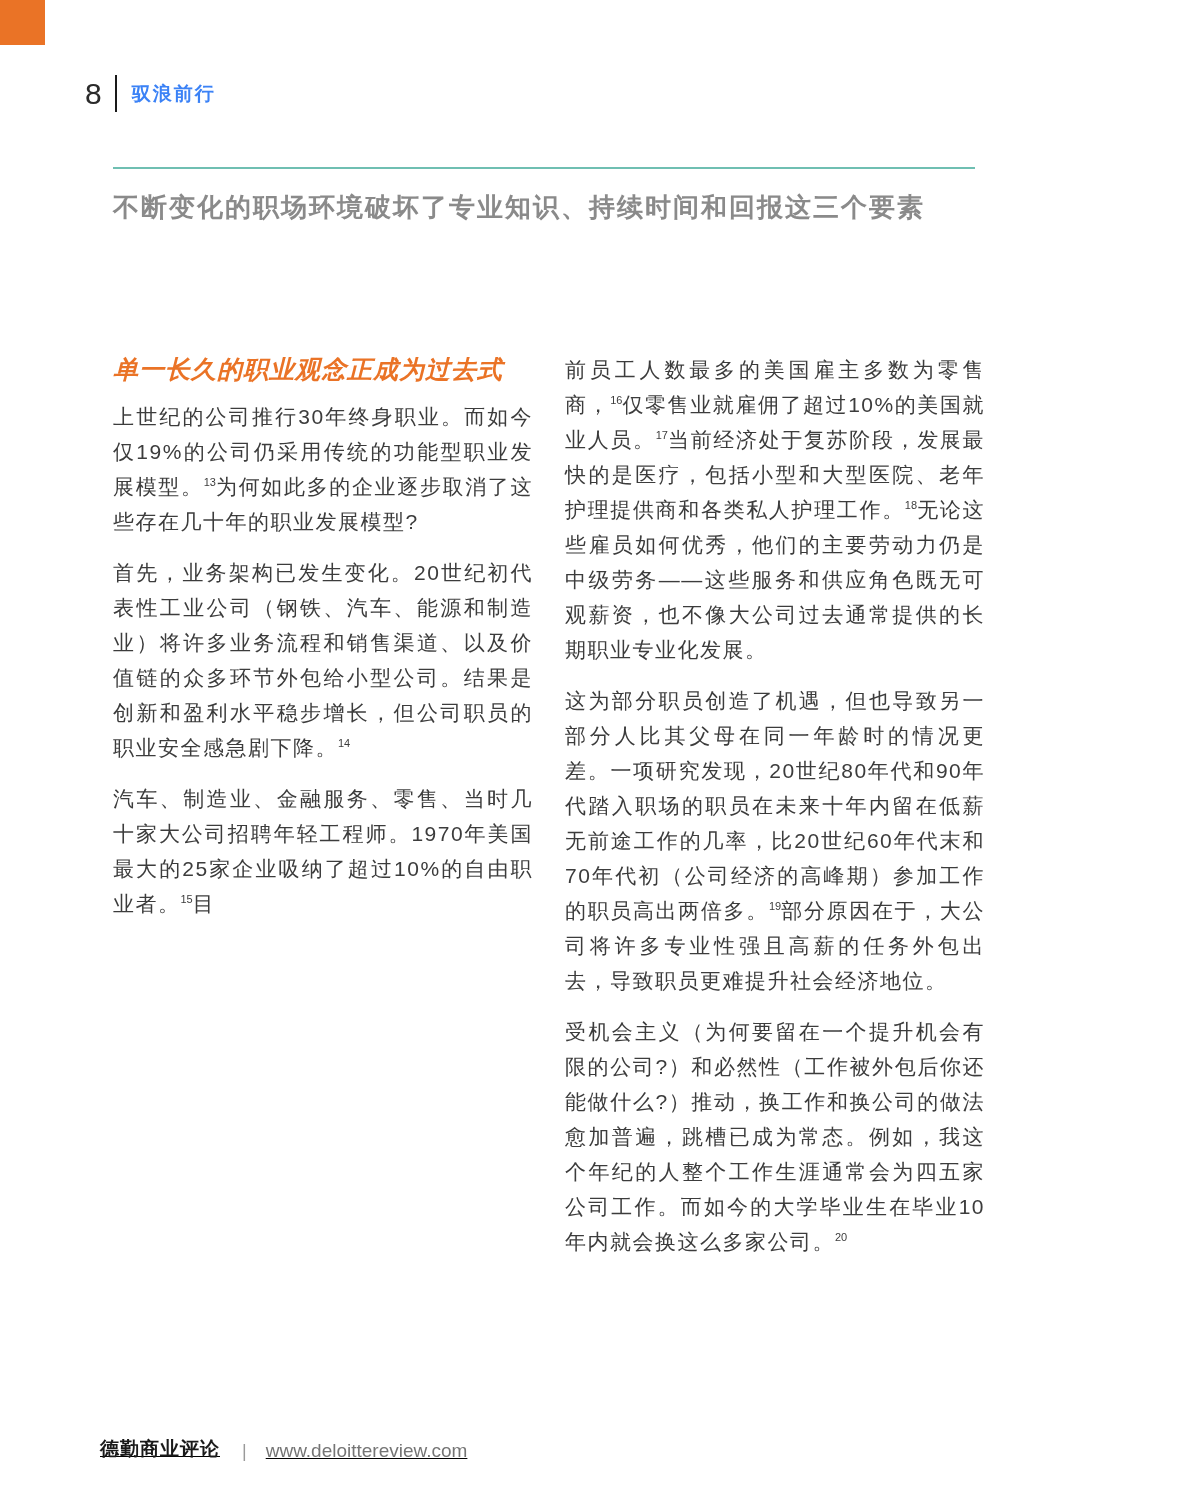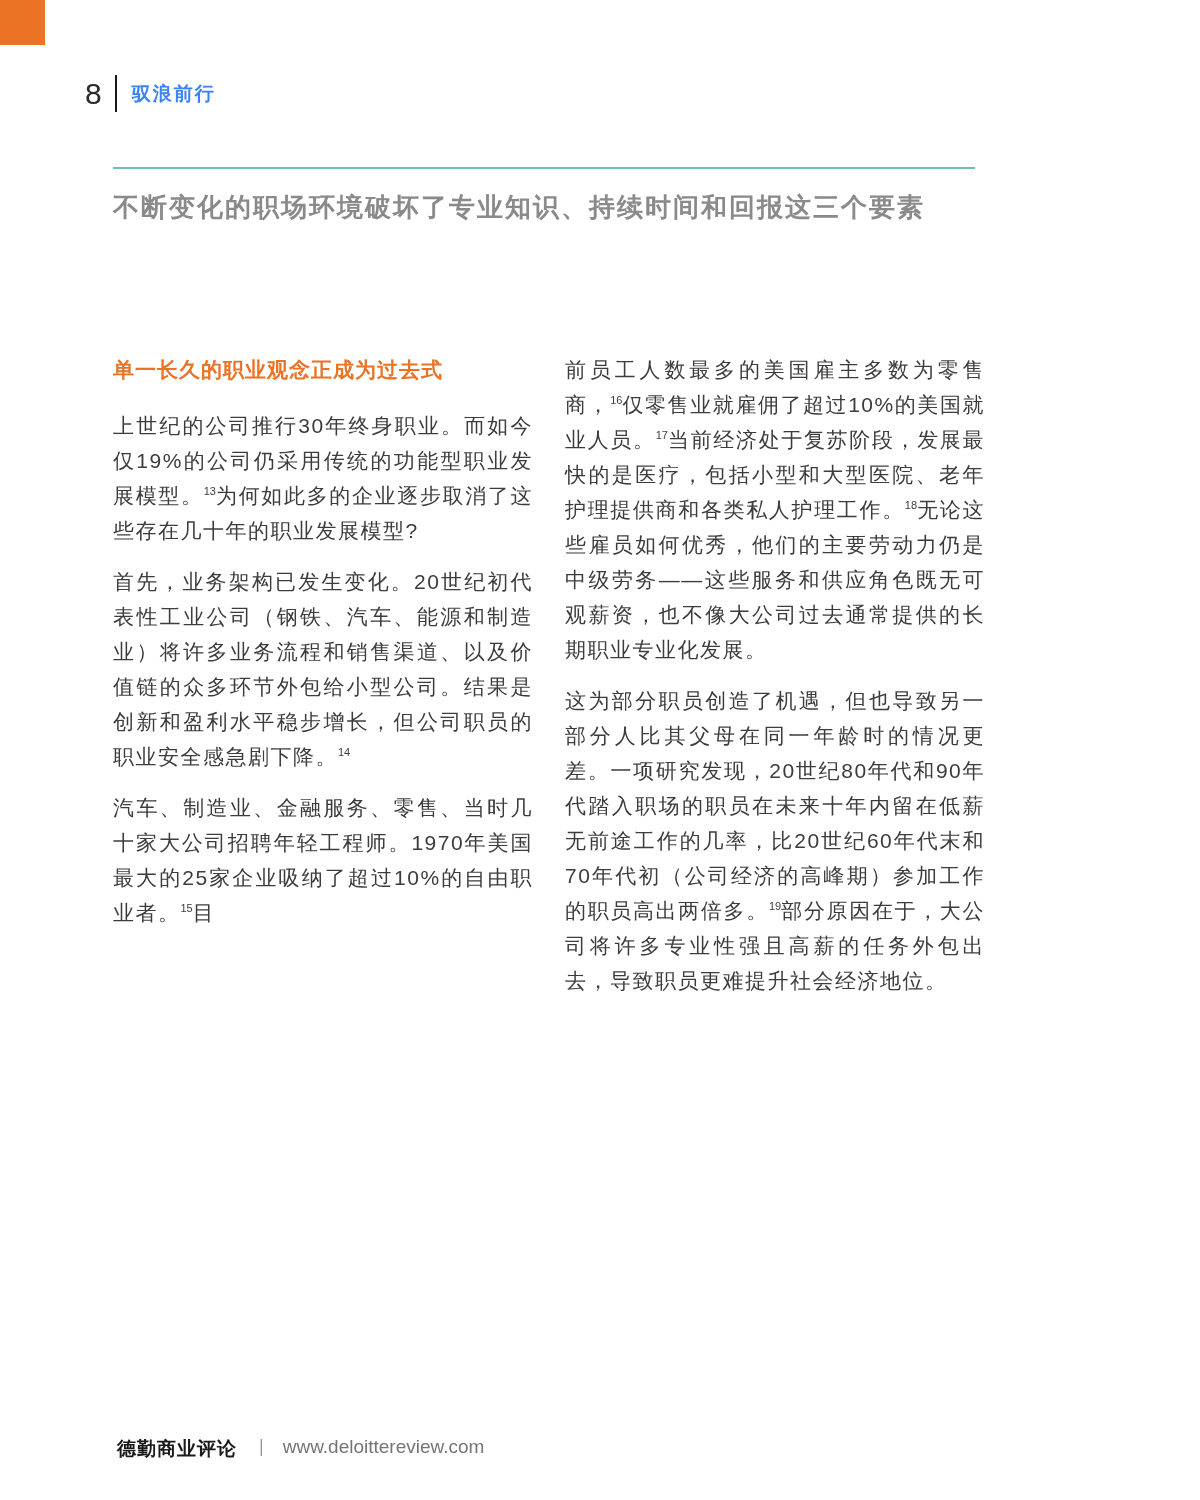--- a/index.html
+++ b/index.html
@@ -71,49 +71,51 @@
     left: 113px;
     top: 352px;
     width: 872px;
     display: flex;
     gap: 32px;
   }
   .col {
     width: 420px;
   }
   .col h3 {
-    margin: 0 0 21px 0;
-    font-size: 21px;
+    margin: 0 0 12px 0;
+    font-size: 25px;
     line-height: 35px;
     font-weight: 700;
     letter-spacing: 1px;
     color: var(--accent-orange, #EA7326);
+    font-style: italic;
   }
   .col p {
     margin: 0 0 16px 0;
     font-size: 21px;
     line-height: 35px;
     letter-spacing: 1.5px;
     color: var(--body-text, #3C3C3C);
     text-align: justify;
     text-justify: inter-character;
   }
   .col p sup {
     font-size: 11px;
     line-height: 0;
     letter-spacing: 0;
     vertical-align: super;
     color: var(--body-text, #3C3C3C);
   }
   .page-footer {
     position: absolute;
-    left: 117px;
+    left: 100px;
     top: 1436px;
     display: flex;
-    align-items: flex-start;
+    align-items: flex-end;
+    text-decoration: underline;
   }
   .footer-brand {
     font-size: 19px;
     font-weight: 700;
     letter-spacing: 1px;
     color: #1a1a1a;
   }
   .footer-sep {
     font-size: 18px;
     font-weight: 300;
@@ -146,20 +148,21 @@
   <main class="columns">
     <div class="col">
         <h3>单一长久的职业观念正成为过去式</h3>
         <p><span>上世纪的公司推行30年终身职业。而如今仅19%的公司仍采用传统的功能型职业发展模型。</span><sup>13</sup><span>为何如此多的企业逐步取消了这些存在几十年的职业发展模型?</span></p>
         <p><span>首先，业务架构已发生变化。20世纪初代表性工业公司（钢铁、汽车、能源和制造业）将许多业务流程和销售渠道、以及价值链的众多环节外包给小型公司。结果是创新和盈利水平稳步增长，但公司职员的职业安全感急剧下降。</span><sup>14</sup></p>
         <p><span>汽车、制造业、金融服务、零售、当时几十家大公司招聘年轻工程师。1970年美国最大的25家企业吸纳了超过10%的自由职业者。</span><sup>15</sup><span>目</span></p>
       </div>
     <div class="col">
         <p><span>前员工人数最多的美国雇主多数为零售商，</span><sup>16</sup><span>仅零售业就雇佣了超过10%的美国就业人员。</span><sup>17</sup><span>当前经济处于复苏阶段，发展最快的是医疗，包括小型和大型医院、老年护理提供商和各类私人护理工作。</span><sup>18</sup><span>无论这些雇员如何优秀，他们的主要劳动力仍是中级劳务——这些服务和供应角色既无可观薪资，也不像大公司过去通常提供的长期职业专业化发展。</span></p>
         <p><span>这为部分职员创造了机遇，但也导致另一部分人比其父母在同一年龄时的情况更差。一项研究发现，20世纪80年代和90年代踏入职场的职员在未来十年内留在低薪无前途工作的几率，比20世纪60年代末和70年代初（公司经济的高峰期）参加工作的职员高出两倍多。</span><sup>19</sup><span>部分原因在于，大公司将许多专业性强且高薪的任务外包出去，导致职员更难提升社会经济地位。</span></p>
+        <p><span>受机会主义（为何要留在一个提升机会有限的公司?）和必然性（工作被外包后你还能做什么?）推动，换工作和换公司的做法愈加普遍，跳槽已成为常态。例如，我这个年纪的人整个工作生涯通常会为四五家公司工作。而如今的大学毕业生在毕业10年内就会换这么多家公司。</span><sup>20</sup></p>
       </div>
   </main>
 
   <footer class="page-footer">
     <span class="footer-brand">德勤商业评论</span>
     <span class="footer-sep">|</span>
     <a class="footer-url">www.deloittereview.com</a>
   </footer>
 
 </div>

